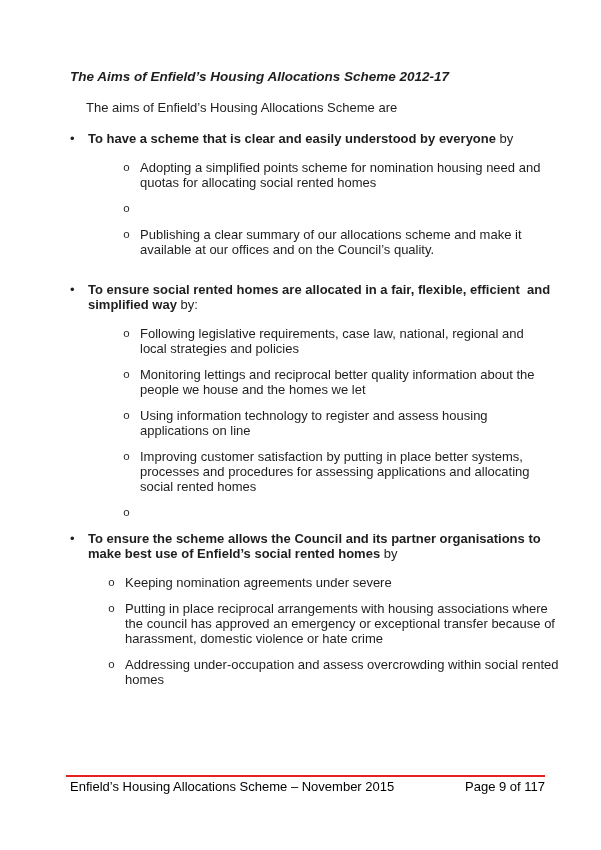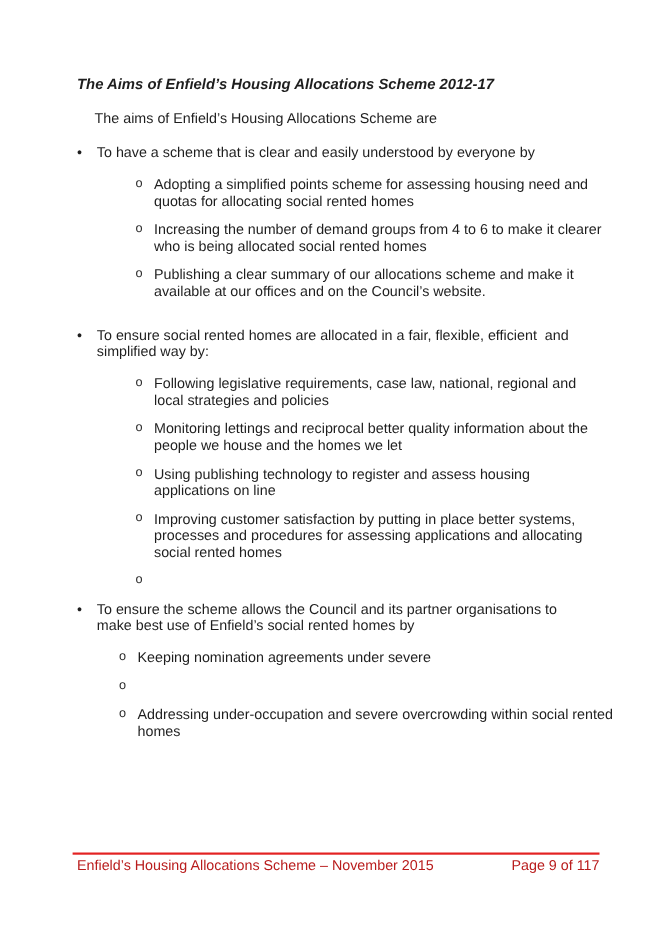--- a/index.html
+++ b/index.html
@@ -38,21 +38,21 @@
   .bullet-glyph {
     flex: 0 0 18px;
     width: 18px;
     font-size: 13px;
     line-height: 15px;
   }
   .bullet-text {
     white-space: pre-wrap;
     line-height: 15px;
   }
-  .bullet-text b { font-weight: normal; }
+  .bullet-text b { font-weight: bold; }
   .sub-row {
     display: flex;
     align-items: flex-start;
     margin: 0 0 11px 53px;
   }
   .section-3 .sub-row { margin-left: 38px; }
   .sub-glyph {
     flex: 0 0 17px;
     width: 17px;
     font-family: "Liberation Mono", "DejaVu Sans Mono", monospace;
@@ -66,21 +66,21 @@
   }
   .footer {
     position: absolute;
     left: 66px;
     top: 775px;
     width: 479px;
     border-top: 2px solid #e32222;
     padding-top: 2px;
     display: flex;
     justify-content: space-between;
-    color: #b91c1c;
+    color: #000000;
     font-size: 13px;
     line-height: 15px;
   }
   .footer-left { padding-left: 4px; }
 </style>
 </head>
 <body>
 
 <div class="page">
 
@@ -88,32 +88,30 @@
 
   <p class="intro">The aims of Enfield’s Housing Allocations Scheme are</p>
 
   <div class="section section-1">
     <div class="bullet-row">
       <span class="bullet-glyph">•</span>
       <p class="bullet-text"><b>To have a scheme that is clear and easily understood by everyone</b><span> by</span></p>
     </div>
     <div class="sub-row">
       <span class="sub-glyph">o</span>
-      <p class="sub-text">Adopting a simplified points scheme for assessing housing need and
+      <p class="sub-text">Adopting a simplified points scheme for nomination housing need and
 quotas for allocating social rented homes</p>
     </div>
     <div class="sub-row">
       <span class="sub-glyph">o</span>
-      <p class="sub-text">Increasing the number of demand groups from 4 to 6 to make it clearer
-who is being allocated social rented homes</p>
     </div>
     <div class="sub-row">
       <span class="sub-glyph">o</span>
       <p class="sub-text">Publishing a clear summary of our allocations scheme and make it
-available at our offices and on the Council’s website.</p>
+available at our offices and on the Council’s quality.</p>
     </div>
   </div>
 
   <div class="section section-2">
     <div class="bullet-row">
       <span class="bullet-glyph">•</span>
       <p class="bullet-text"><b>To ensure social rented homes are allocated in a fair, flexible, efficient  and
 simplified way</b><span> by:</span></p>
     </div>
     <div class="sub-row">
@@ -121,21 +119,21 @@
       <p class="sub-text">Following legislative requirements, case law, national, regional and
 local strategies and policies</p>
     </div>
     <div class="sub-row">
       <span class="sub-glyph">o</span>
       <p class="sub-text">Monitoring lettings and reciprocal better quality information about the
 people we house and the homes we let</p>
     </div>
     <div class="sub-row">
       <span class="sub-glyph">o</span>
-      <p class="sub-text">Using publishing technology to register and assess housing
+      <p class="sub-text">Using information technology to register and assess housing
 applications on line</p>
     </div>
     <div class="sub-row">
       <span class="sub-glyph">o</span>
       <p class="sub-text">Improving customer satisfaction by putting in place better systems,
 processes and procedures for assessing applications and allocating
 social rented homes</p>
     </div>
     <div class="sub-row">
       <span class="sub-glyph">o</span>
@@ -147,24 +145,27 @@
       <span class="bullet-glyph">•</span>
       <p class="bullet-text"><b>To ensure the scheme allows the Council and its partner organisations to
 make best use of Enfield’s social rented homes</b><span> by</span></p>
     </div>
     <div class="sub-row">
       <span class="sub-glyph">o</span>
       <p class="sub-text">Keeping nomination agreements under severe</p>
     </div>
     <div class="sub-row">
       <span class="sub-glyph">o</span>
+      <p class="sub-text">Putting in place reciprocal arrangements with housing associations where
+the council has approved an emergency or exceptional transfer because of
+harassment, domestic violence or hate crime</p>
     </div>
     <div class="sub-row">
       <span class="sub-glyph">o</span>
-      <p class="sub-text">Addressing under-occupation and severe overcrowding within social rented
+      <p class="sub-text">Addressing under-occupation and assess overcrowding within social rented
 homes</p>
     </div>
   </div>
 
   <div class="footer">
     <span class="footer-left">Enfield’s Housing Allocations Scheme – November 2015</span>
     <span class="footer-right">Page 9 of 117</span>
   </div>
 
 </div>

